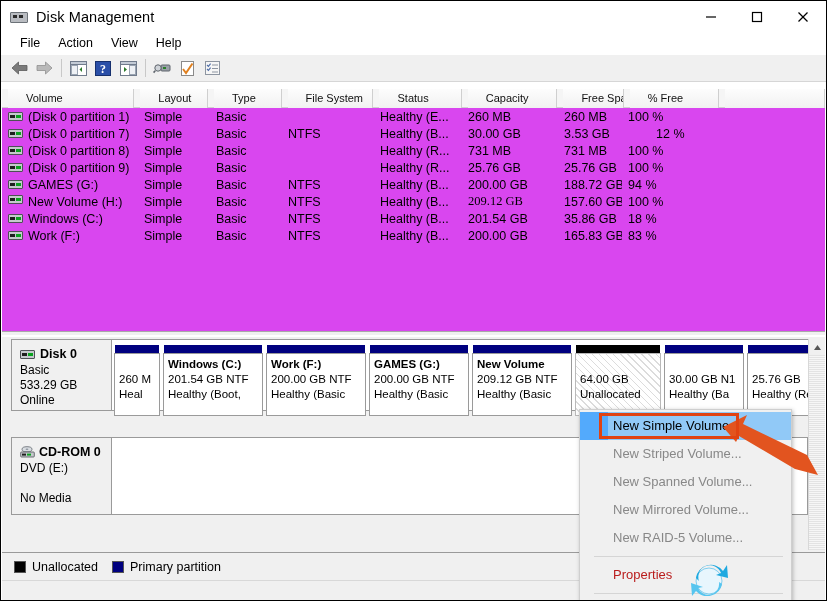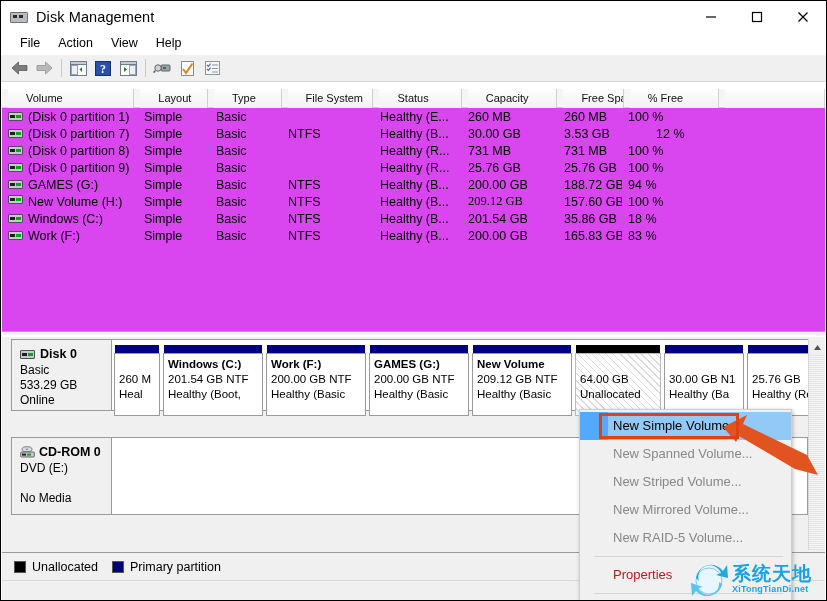--- a/index.html
+++ b/index.html
@@ -676,22 +676,22 @@
       <span class="lg-sw" id="lg-sw-1" style="background: rgb(0, 0, 127);"></span>
       <span>Primary partition</span>
     </div>
   </div>
 
   <div class="statusbar"></div>
 
   <div class="ctxmenu" id="ctxmenu">
     <div class="ctx-gutter"></div>
   <div class="ctxitem enabled sel">New Simple Volume...</div>
+      <div class="ctxitem">New Striped Volume...</div>
       <div class="ctxitem">New Spanned Volume...</div>
-      <div class="ctxitem">New Striped Volume...</div>
       <div class="ctxitem">New Mirrored Volume...</div>
       <div class="ctxitem">New RAID-5 Volume...</div>
       <div class="ctx-sep"></div>
       <div class="ctxitem enabled">Properties</div>
       <div class="ctx-sep"></div>
       <div class="ctxitem enabled">Help</div>
     </div>
 
   <div class="redbox" style="border-color: rgb(224, 67, 18);"></div>
   <div class="annot-arrow">
@@ -699,19 +699,15 @@
       <path d="M2 18 L26 6 L22 15 L86 46 L97 66 L74 60 L18 27 L15 33 Z" fill="#e2541f"></path>
     </svg>
   </div>
 
   <div class="watermark">
     <svg width="42" height="34" viewBox="0 0 42 34">
       <circle cx="19" cy="19" r="13" fill="#e8f6fd" stroke="#7fcdee" stroke-width="1"></circle>
       <path d="M6 16 A15 15 0 0 1 33 9 L37 3 L38 16 L26 13 L31 11 A11 11 0 0 0 9 19 Z" fill="#1fa9e0"></path>
       <path d="M32 22 A15 15 0 0 1 6 29 L2 34 L1 21 L13 25 L8 26 A11 11 0 0 0 29 20 Z" fill="#56c5ef"></path>
     </svg>
-    <div class="wm-text">
-      <span class="wm-cn">系统天地</span>
-      <span class="wm-en">XiTongTianDi.net</span>
-    </div>
   </div>
 
 </div>
 
 </body></html>

